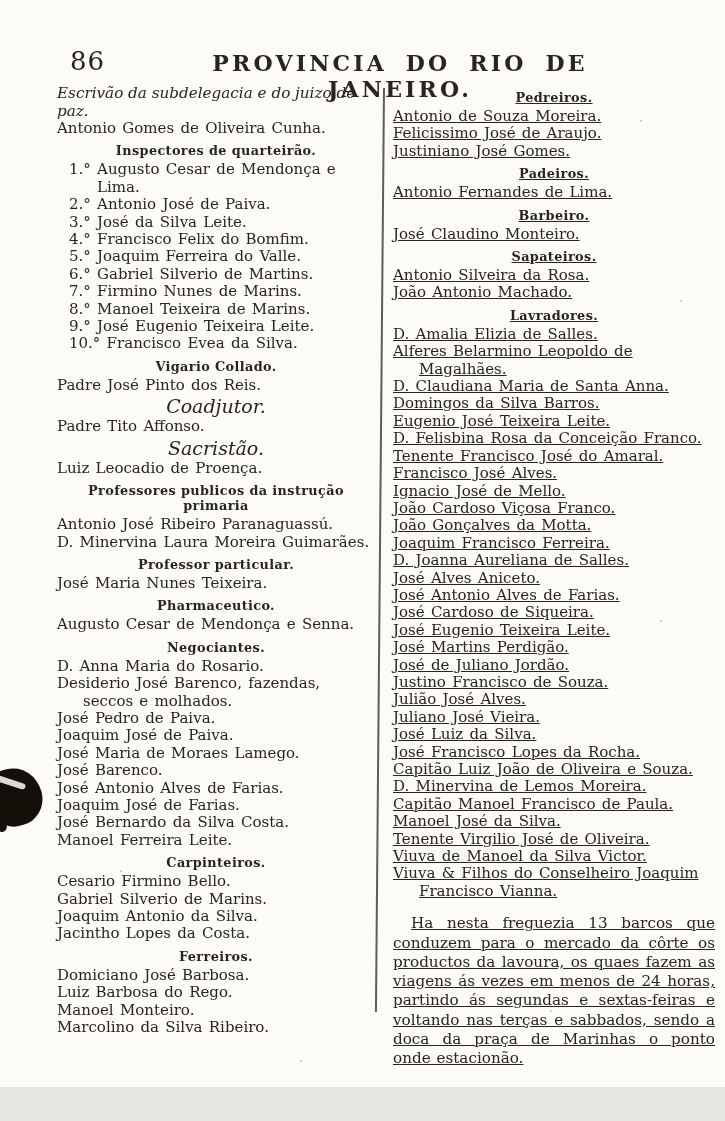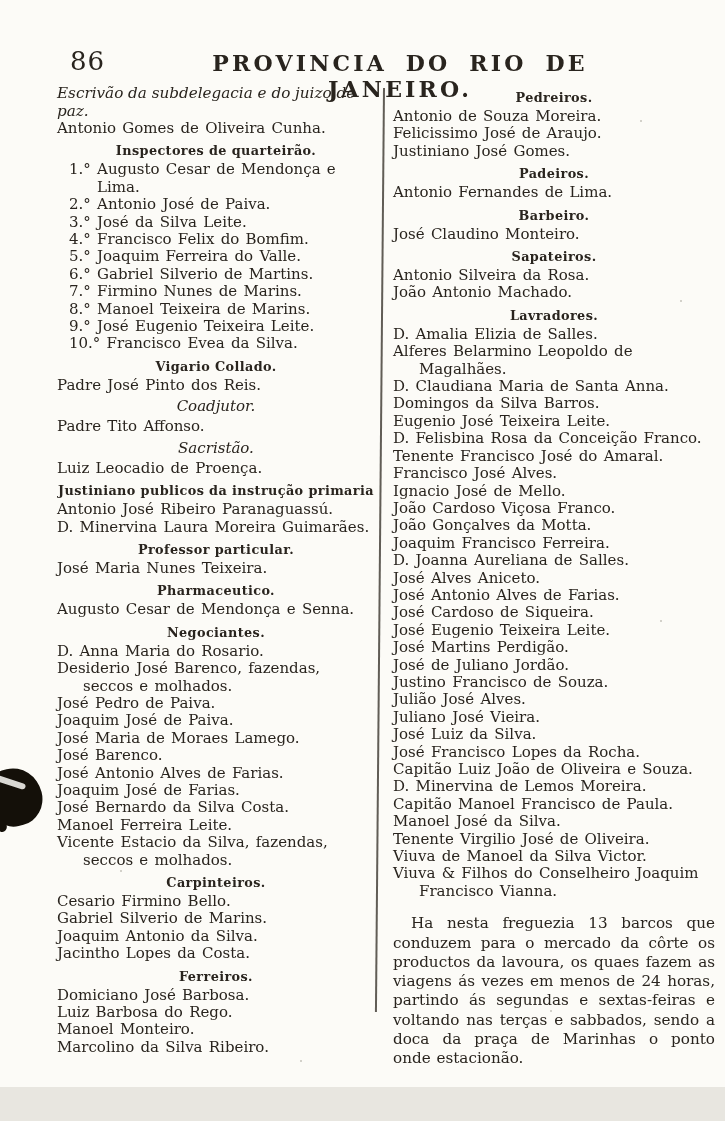--- a/index.html
+++ b/index.html
@@ -29,30 +29,30 @@
     font-size:22px;letter-spacing:3.2px;word-spacing:8px;
   }
   .divider{
     position:absolute;left:383px;top:88px;
     width:2px;height:924px;background:#45413a;
     transform:rotate(0.5deg);transform-origin:top center;
     opacity:.85;
   }
   .col{position:absolute;top:84px;}
   .col-left{left:57px;width:318px;}
-  .col-right{left:393px;width:322px;}
+  .col-right{left:393px;width:322px;text-decoration:underline;}
 
   .hdr{
     text-align:center;font-weight:bold;
     font-size:12.8px;letter-spacing:.4px;
     margin:6px 0 3px;line-height:15px;
   }
   .ital-hdr{
     text-align:center;font-style:italic;
-    font-size:15px;margin:4px 8px 3px;line-height:17px;
+    font-size:19px;margin:4px 8px 3px;line-height:17px;
   }
   .ital-line{
     font-style:italic;font-size:15.2px;line-height:18px;
   }
   .entry{
     font-size:15px;line-height:17.4px;
     padding-left:26px;text-indent:-26px;
     word-spacing:1.5px;
   }
   .entry.num{padding-left:40px;text-indent:-28px;}
@@ -111,39 +111,38 @@
       <div class="entry num">7.° Firmino Nunes de Marins.</div>
       <div class="entry num">8.° Manoel Teixeira de Marins.</div>
       <div class="entry num">9.° José Eugenio Teixeira Leite.</div>
       <div class="entry num">10.° Francisco Evea da Silva.</div>
       <div class="hdr">Vigario Collado.</div>
       <div class="entry">Padre José Pinto dos Reis.</div>
       <div class="ital-hdr">Coadjutor.</div>
       <div class="entry">Padre Tito Affonso.</div>
       <div class="ital-hdr">Sacristão.</div>
       <div class="entry">Luiz Leocadio de Proença.</div>
-      <div class="hdr">Justiniano publicos da instrução primaria</div>
+      <div class="hdr">Professores publicos da instrução primaria</div>
       <div class="entry">Antonio José Ribeiro Paranaguassú.</div>
       <div class="entry">D. Minervina Laura Moreira Guimarães.</div>
       <div class="hdr">Professor particular.</div>
       <div class="entry">José Maria Nunes Teixeira.</div>
       <div class="hdr">Pharmaceutico.</div>
       <div class="entry">Augusto Cesar de Mendonça e Senna.</div>
       <div class="hdr">Negociantes.</div>
       <div class="entry">D. Anna Maria do Rosario.</div>
       <div class="entry">Desiderio José Barenco, fazendas, seccos e molhados.</div>
       <div class="entry">José Pedro de Paiva.</div>
       <div class="entry">Joaquim José de Paiva.</div>
       <div class="entry">José Maria de Moraes Lamego.</div>
       <div class="entry">José Barenco.</div>
       <div class="entry">José Antonio Alves de Farias.</div>
       <div class="entry">Joaquim José de Farias.</div>
       <div class="entry">José Bernardo da Silva Costa.</div>
       <div class="entry">Manoel Ferreira Leite.</div>
-      <div class="entry">Vicente Estacio da Silva, fazendas, seccos e molhados.</div>
       <div class="hdr">Carpinteiros.</div>
       <div class="entry">Cesario Firmino Bello.</div>
       <div class="entry">Gabriel Silverio de Marins.</div>
       <div class="entry">Joaquim Antonio da Silva.</div>
       <div class="entry">Jacintho Lopes da Costa.</div>
       <div class="hdr">Ferreiros.</div>
       <div class="entry">Domiciano José Barbosa.</div>
       <div class="entry">Luiz Barbosa do Rego.</div>
       <div class="entry">Manoel Monteiro.</div>
       <div class="entry">Marcolino da Silva Ribeiro.</div>

